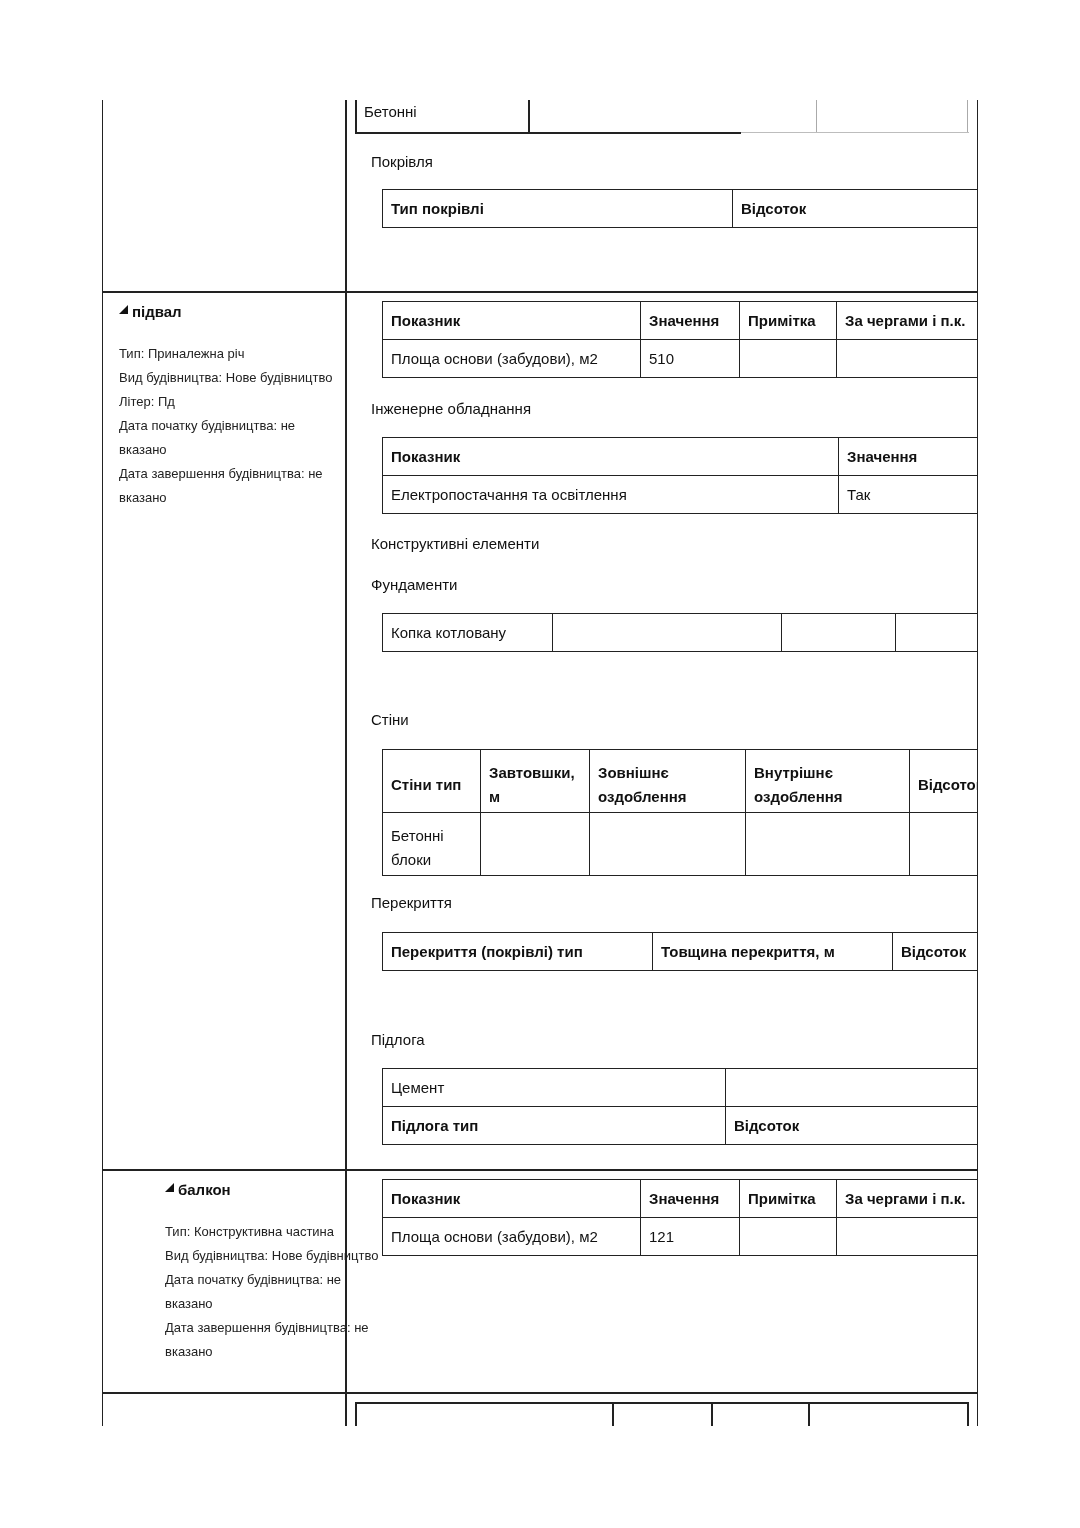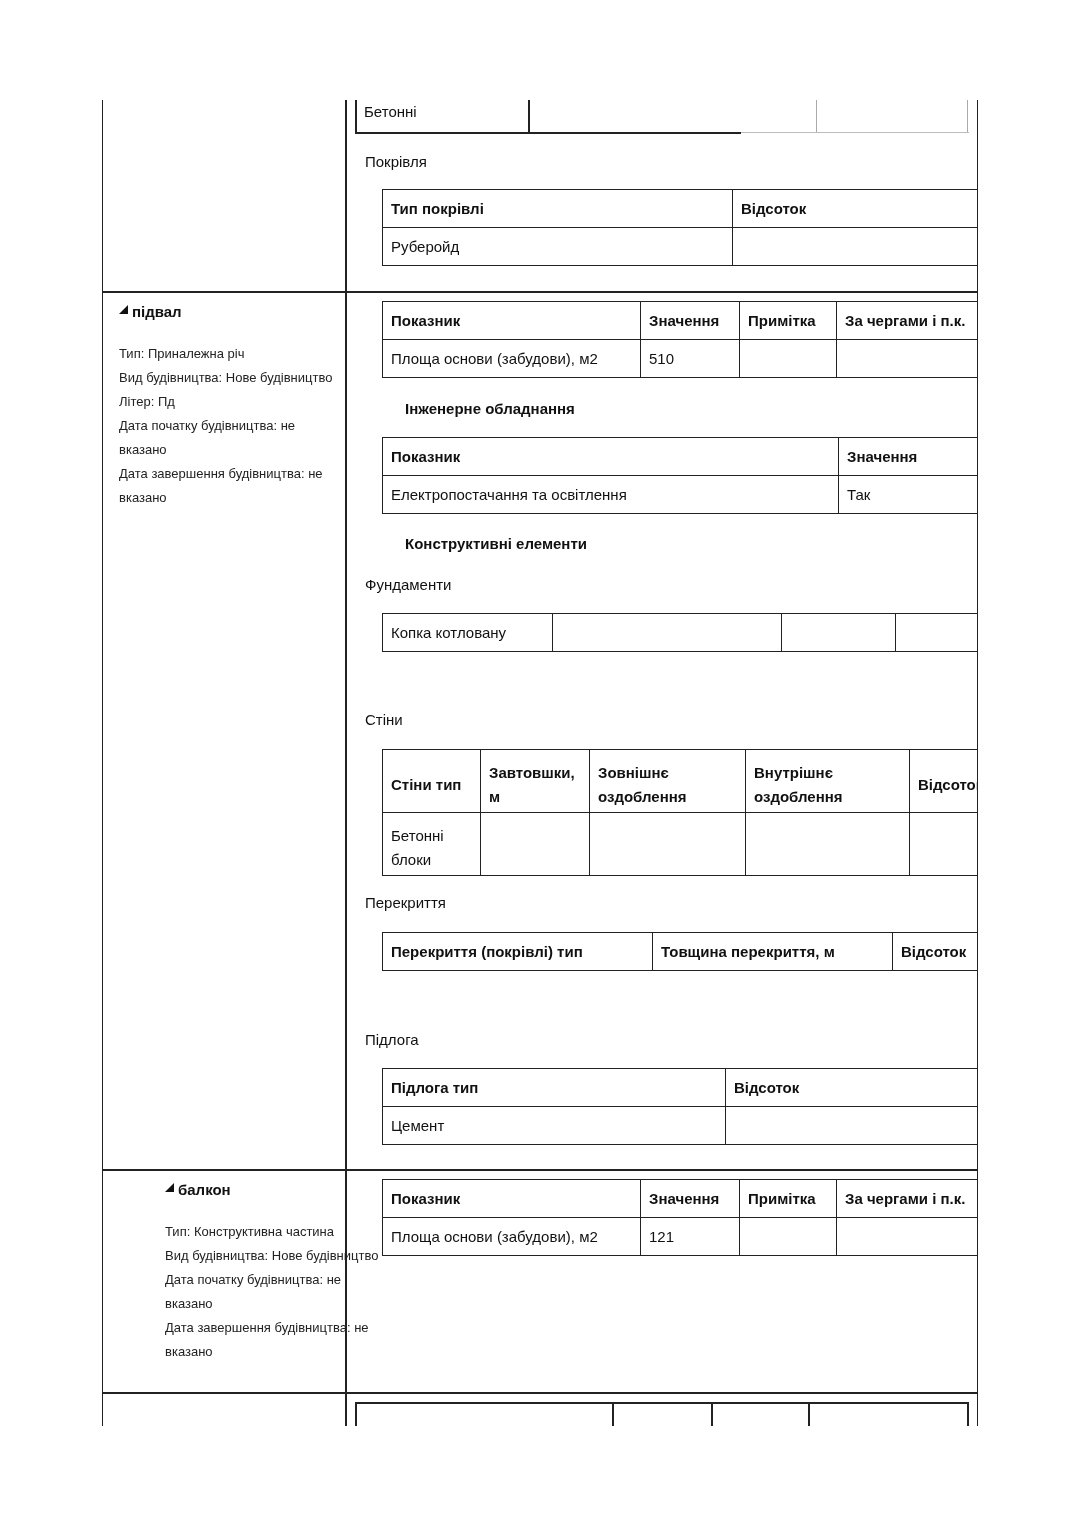--- a/index.html
+++ b/index.html
@@ -35,22 +35,22 @@
   table.dt {
     border-collapse: collapse; width: 614px; font-size: 15px; table-layout: fixed;
   }
   table.dt th, table.dt td {
     border: 1.5px solid #222; padding: 0 8px; text-align: left; vertical-align: middle;
     height: 38px; box-sizing: border-box; line-height: 24px;
   }
   table.dt th { font-weight: bold; }
   .tall th, .tall td { height: 63px !important; vertical-align: top; padding-top: 7px !important; }
 
-  .label { font-size: 15px; line-height: 20px; position: absolute; left: 10px; }
-  .label.bold { font-weight: bold; margin-left: 40px; }
+  .label { font-size: 15px; line-height: 20px; position: absolute; left: 16px; }
+  .label.bold { font-weight: normal; }
   .abs { position: absolute; left: 0; padding-left: 27px; }
 
   
   .artifact-h { position: absolute; height: 1px; background: #bdbdbd; }
   .artifact-v { position: absolute; width: 1px; background: #aaa; }
 </style>
 </head>
 <body>
 
 <div class="page">
@@ -74,24 +74,20 @@
           <table class="dt">
             <colgroup>
                 <col style="width:350px">
                 <col>
               </colgroup>
             <tbody>
                 <tr>
               <th>Тип покрівлі</th>
               <th>Відсоток</th>
             </tr>
-            <tr>
-              <td>Руберойд</td>
-              <td></td>
-            </tr>
           </tbody>
             </table>
         </div>
       </div>
     </div>
     <div class="row-sep" style="top:191px;"></div>
 
     <div class="row" style="top:193px; height:877px;">
       <div class="vsep"></div>
       <div class="left-cell" style="top:9px;">
@@ -224,26 +220,26 @@
 
         <div class="label" style="top:737px;">Підлога</div>
         <div class="abs" style="top:775px;">
           <table class="dt">
             <colgroup>
                 <col style="width:343px">
                 <col>
               </colgroup>
             <tbody>
                 <tr>
+              <td>Цемент</td>
+              <td></td>
+            </tr>
+            <tr>
               <th>Підлога тип</th>
               <th>Відсоток</th>
-            </tr>
-            <tr>
-              <td>Цемент</td>
-              <td></td>
             </tr>
           </tbody>
             </table>
         </div>
       </div>
     </div>
     <div class="row-sep" style="top:1069px;"></div>
 
     <div class="row" style="top:1071px; height:222px;">
       <div class="vsep"></div>

